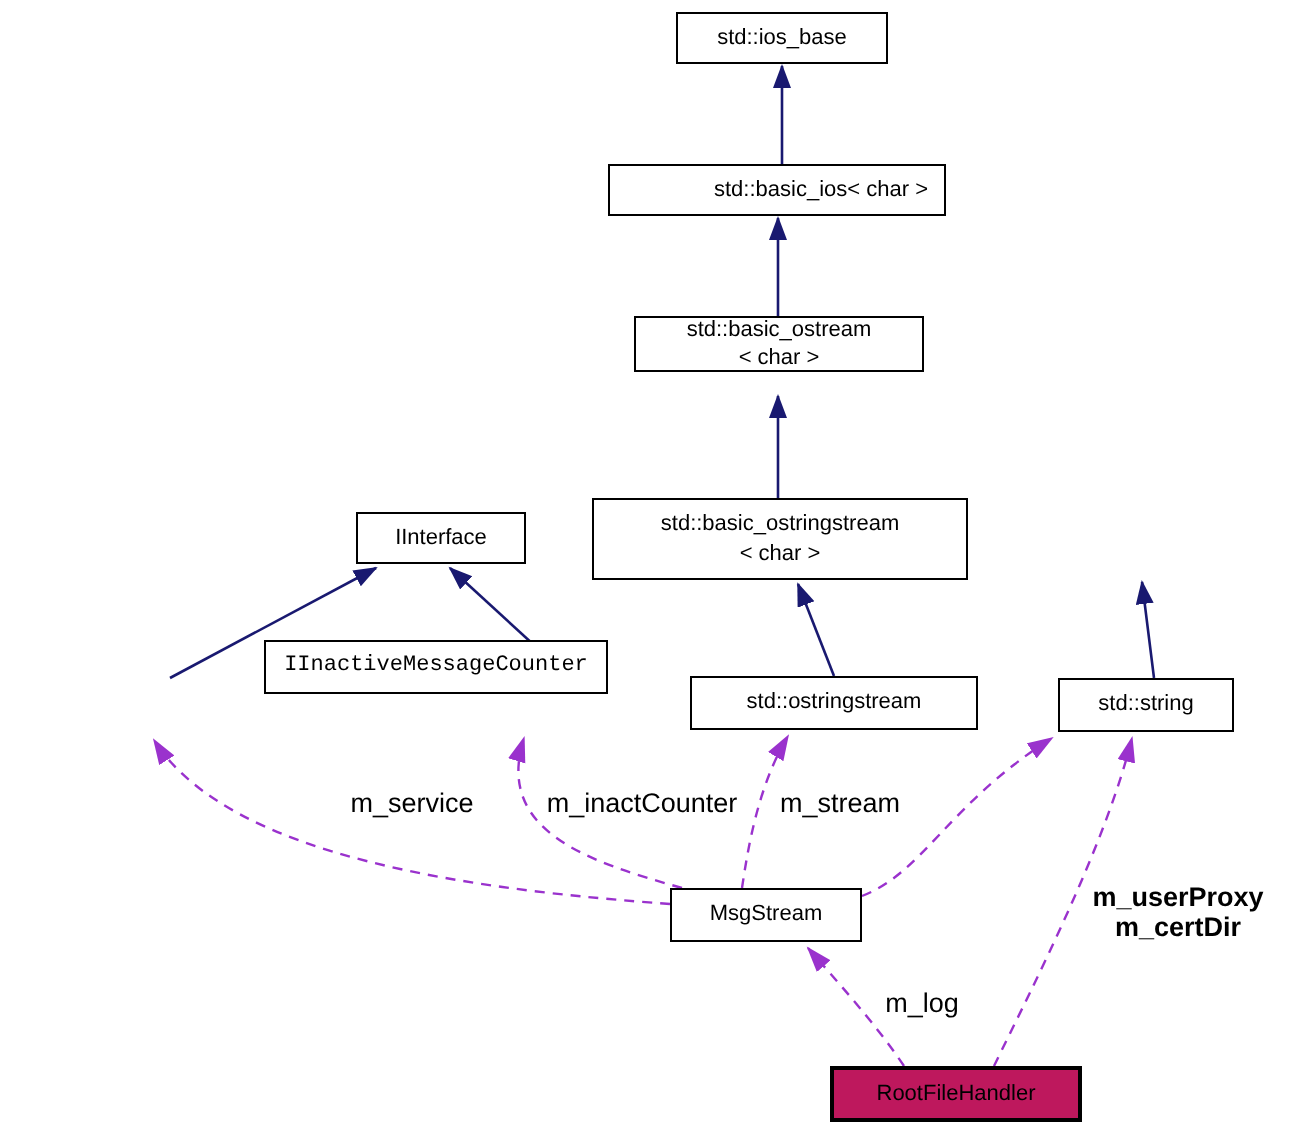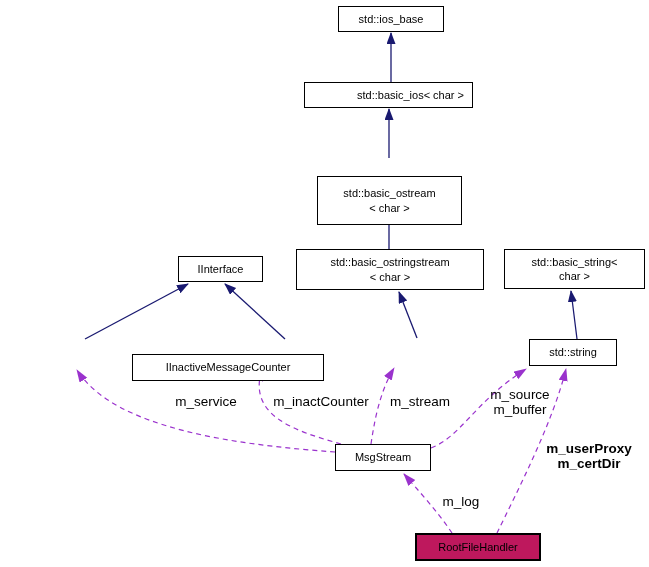--- a/index.html
+++ b/index.html
@@ -43,26 +43,26 @@
     transform: translateX(-50%);
     color: #000000;
     font-size: 13.5px;
     line-height: 1.12;
     text-align: center;
     white-space: pre-line;
   }
   
   .n-ios-base            { left: 338px; top: 6px;   width: 106px; height: 26px; }
   .n-basic-ios           { left: 304px; top: 82px;  width: 169px; height: 26px; padding-left: 44px; }
-  .n-basic-ostream       { left: 317px; top: 176px; width: 145px; height: 49px; }
+  .n-basic-ostream       { left: 317px; top: 158px; width: 145px; height: 28px; }
   .n-basic-ostringstream { left: 296px; top: 249px; width: 188px; height: 41px; }
   .n-basic-string        { left: 504px; top: 249px; width: 141px; height: 40px; }
   .n-iinterface          { left: 178px; top: 256px; width: 85px;  height: 26px; }
   .n-imessagesvc         { left: 5px;   top: 339px; width: 108px; height: 27px; }
-  .n-iinactivemessagecounter { left: 132px; top: 354px; width: 192px; height: 27px; }
+  .n-iinactivemessagecounter { left: 132px; top: 320px; width: 172px; height: 27px; font-family: Liberation Mono, monospace; }
   .n-ostringstream       { left: 345px; top: 338px; width: 144px; height: 27px; }
   .n-stdstring           { left: 529px; top: 339px; width: 88px;  height: 27px; }
   .n-msgstream           { left: 335px; top: 444px; width: 96px;  height: 27px; }
   .n-rootfilehandler     { left: 415px; top: 533px; width: 126px; height: 28px; }
   
   .l-service      { left: 206px; top: 394px; }
   .l-inactcounter { left: 321px; top: 394px; }
   .l-stream       { left: 420px; top: 394px; }
   .l-source       { left: 520px; top: 387px; }
   .l-userproxy    { left: 589px; top: 441px; font-weight: bold; }
@@ -98,30 +98,27 @@
     <path class="edge-use" d="M497,533 C517,492 553,422 566,369" marker-end="url(#arrowUse)"></path>
     <path class="edge-use" d="M452,533 C438,512 417,489 404,474" marker-end="url(#arrowUse)"></path>
   </svg>
 
   <div class="node n-ios-base">std::ios_base</div>
   <div class="node n-basic-ios">std::basic_ios&lt; char &gt;</div>
   <div class="node n-basic-ostream">std::basic_ostream
 &lt; char &gt;</div>
   <div class="node n-basic-ostringstream">std::basic_ostringstream
 &lt; char &gt;</div>
-  <div class="node n-basic-string">std::basic_string&lt;
-char &gt;</div>
   <div class="node n-iinterface">IInterface</div>
   <div class="node n-iinactivemessagecounter">IInactiveMessageCounter</div>
+  <div class="node n-ostringstream">std::ostringstream</div>
   <div class="node n-stdstring">std::string</div>
   <div class="node n-msgstream">MsgStream</div>
   <div class="node current n-rootfilehandler">RootFileHandler</div>
 
   <div class="edge-label l-service">m_service</div>
   <div class="edge-label l-inactcounter">m_inactCounter</div>
   <div class="edge-label l-stream">m_stream</div>
-  <div class="edge-label l-source">m_source
-m_buffer</div>
   <div class="edge-label l-userproxy">m_userProxy
 m_certDir</div>
   <div class="edge-label l-log">m_log</div>
 
 </div>
 
 </body></html>

